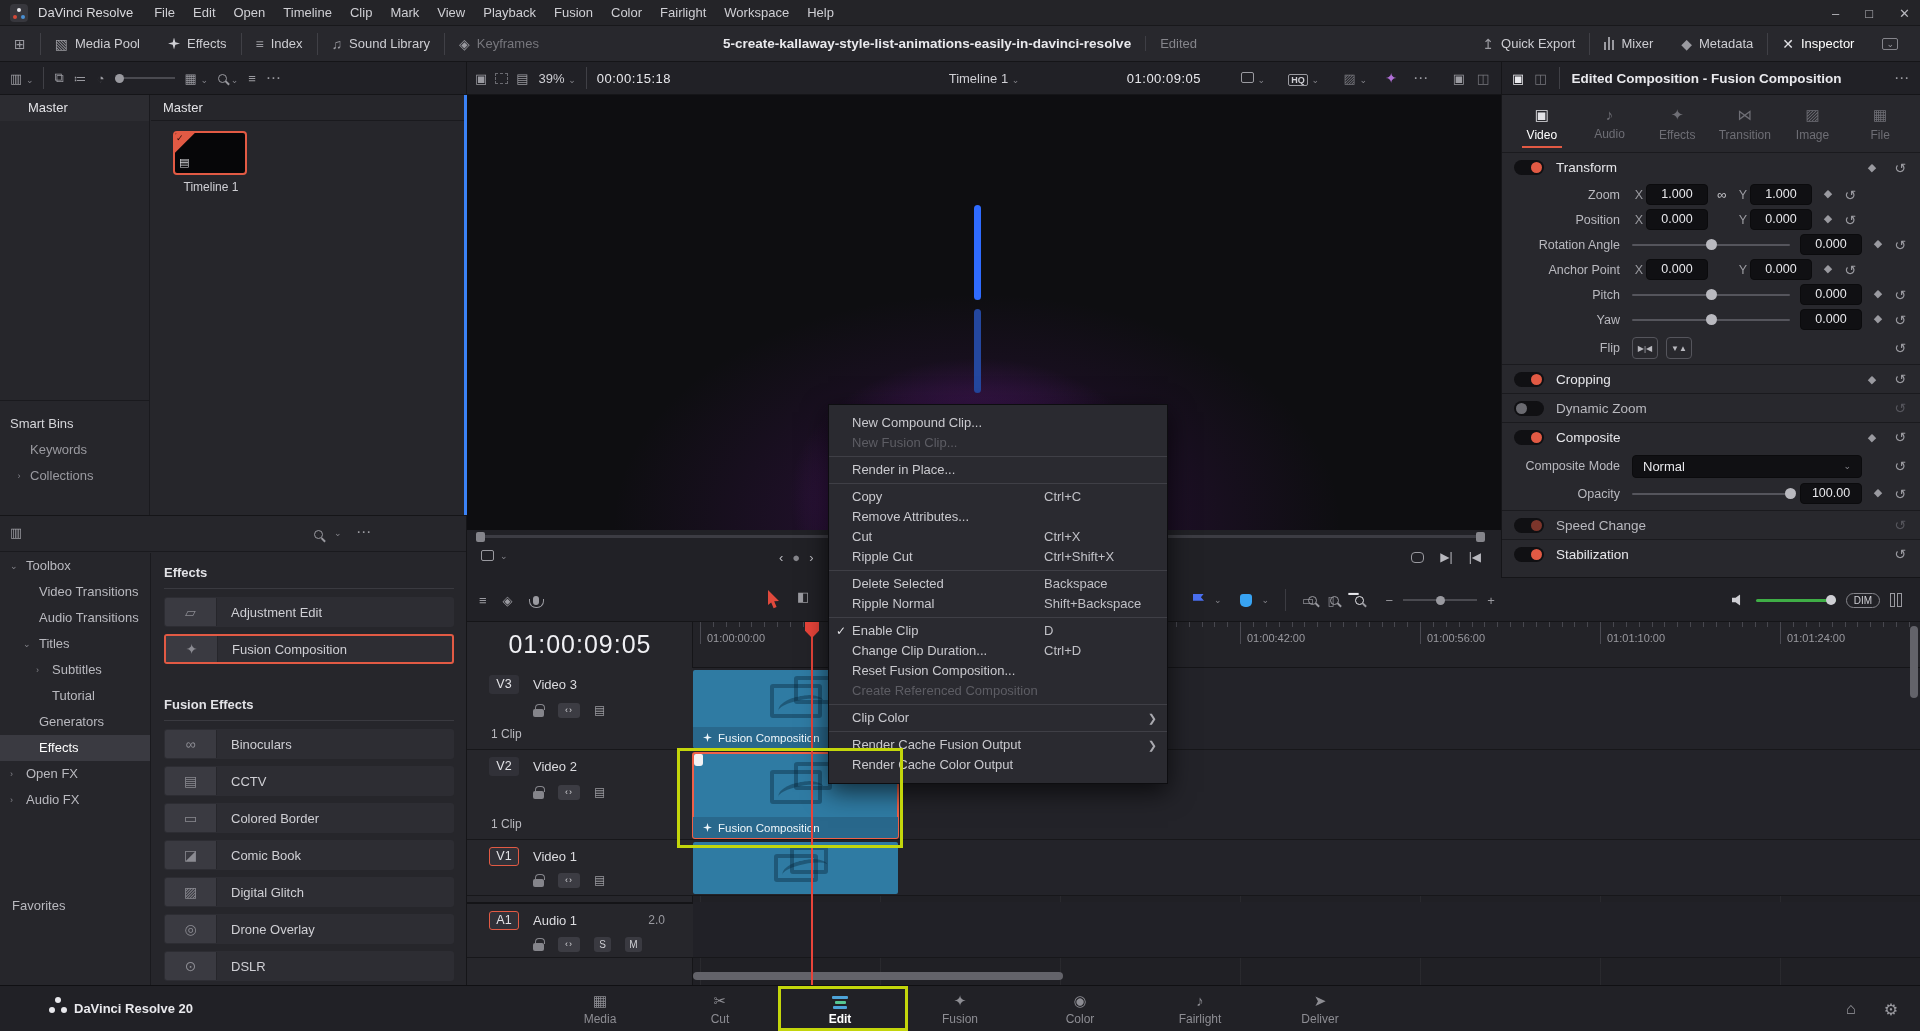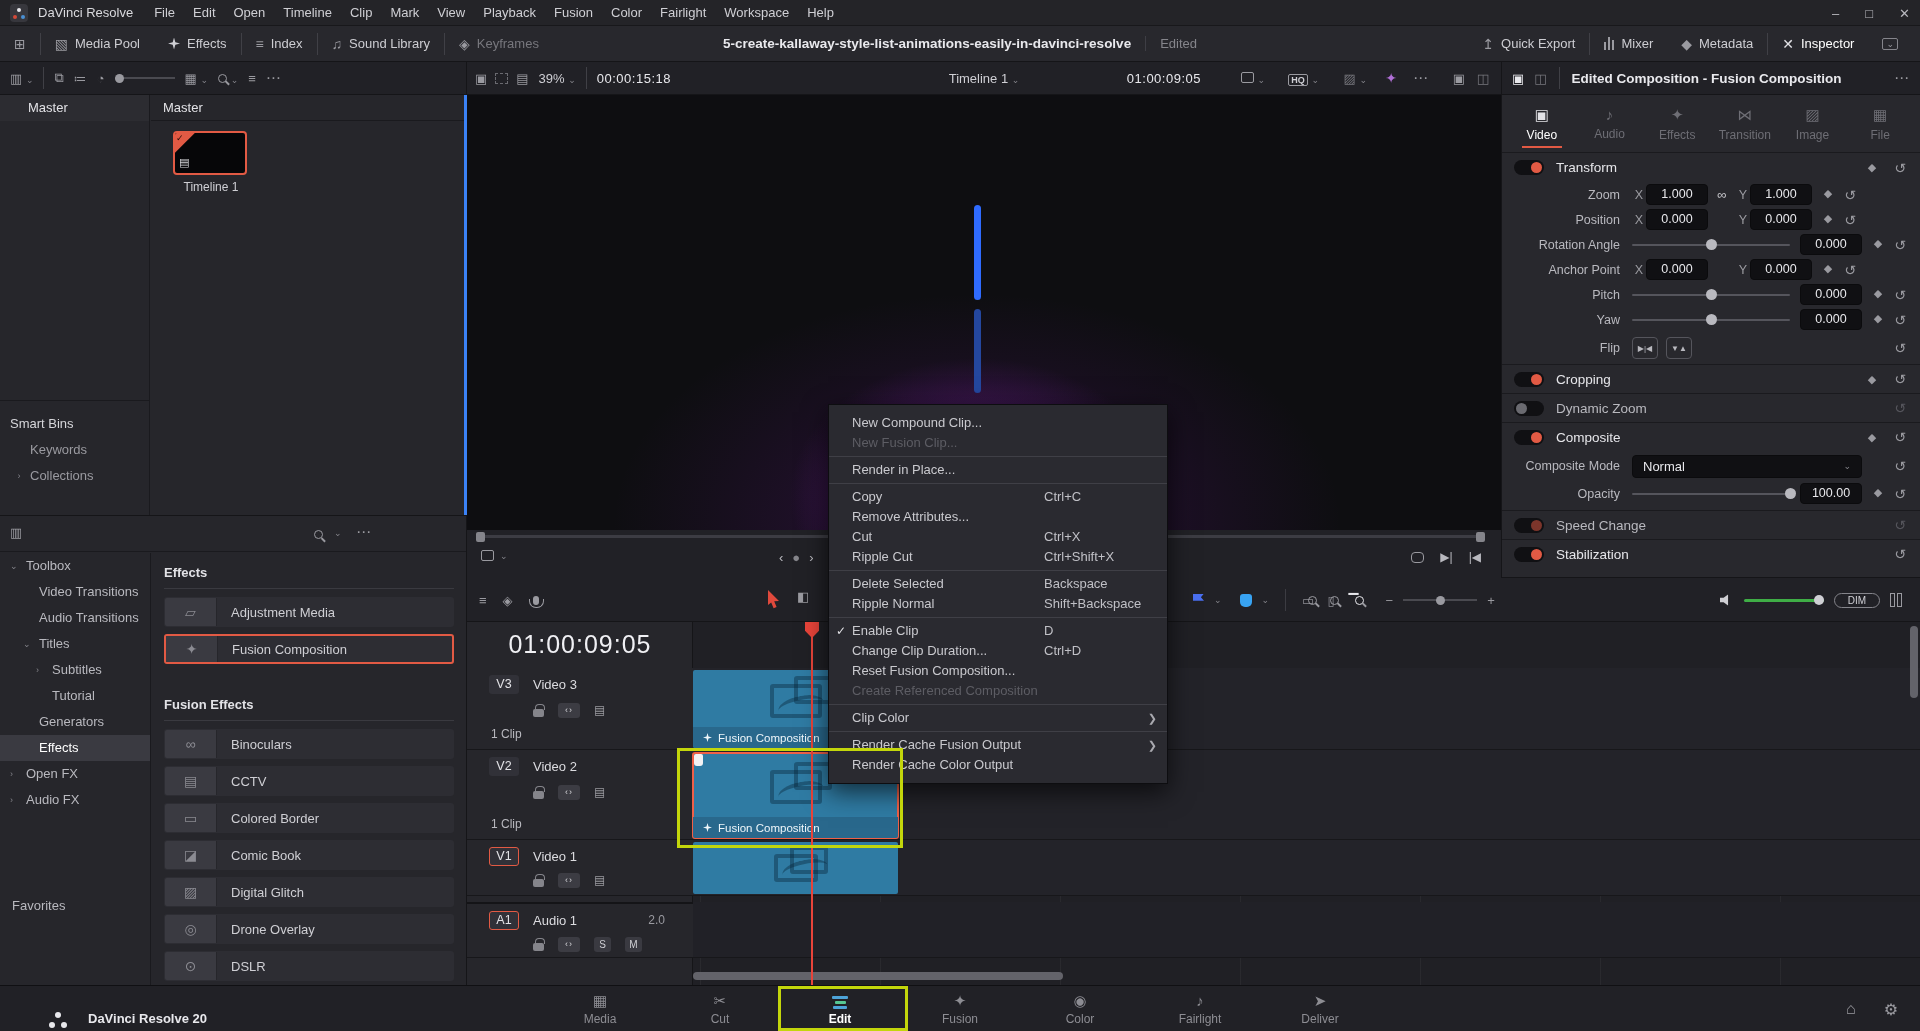--- a/index.html
+++ b/index.html
@@ -134,21 +134,21 @@
   #tl-tools-mid{position:absolute;left:726px;top:0;height:44px;display:flex;gap:10px;align-items:center}
   .flag-ic{display:inline-block;width:11px;height:13px;background:var(--flag-blue);clip-path:polygon(0 0,100% 0,72% 28%,100% 56%,0 56%,0 100%,0 0)}
   .marker-ic{display:inline-block;width:12px;height:13px;background:var(--marker-blue);border-radius:3px 3px 5px 5px}
   .vsep{width:1px;height:22px;background:#3c3c42;margin:0 6px}
   .zoomic{font-size:13px;color:#8b8b92}
   .zoomic.active{color:#e8e8ec}
   #tl-tools-right{position:absolute;right:18px;top:0;height:44px;display:flex;gap:10px;align-items:center}
   .speaker{display:inline-block;width:14px;height:12px;background:#cfcfd4;clip-path:polygon(0 32%,28% 32%,60% 4%,60% 96%,28% 68%,0 68%)}
   #vol-slider{width:80px;height:3px;background:var(--volume-green);border-radius:2px;position:relative}
   #vol-slider i{position:absolute;right:0;top:-3.5px;width:10px;height:10px;border-radius:50%;background:#cfcfd4}
-  #dim-btn{border:1px solid #85858b;border-radius:8px;color:#cfcfd4;font-size:10px;padding:1px 13px}
+  #dim-btn{border:1px solid #85858b;border-radius:8px;color:#cfcfd4;font-size:10px;padding:1px 7px}
   .scopes-ic{display:inline-flex;gap:2px}
   .scopes-ic i{width:5px;height:14px;border:1px solid #9a9aa0}
   
   #tl-head-col{position:absolute;left:0;top:44px;width:226px;bottom:0;background:#26262b;border-right:1px solid #151518}
   #tl-big-tc{position:absolute;left:0;top:8px;width:226px;text-align:center;font-size:25px;color:#f0f0f4;letter-spacing:1px}
   #tl-ruler{position:absolute;left:226px;top:44px;right:0;height:46px;background:#232328;border-bottom:1px solid #151518;overflow:hidden}
   #tl-ruler::before{content:'';position:absolute;left:7px;top:0;width:2000px;height:5px;background:repeating-linear-gradient(90deg,#47474e 0 1px,transparent 1px 12.86px)}
   #ruler-ticks{display:flex;padding-left:7px}
   .ruler-tick{flex:0 0 180px;border-left:1px solid #4a4a52;padding:10px 0 0 6px;color:#9a9aa0;font-size:11px}
   #tl-grid{position:absolute;left:233px;top:90px;width:2000px;bottom:0;background:repeating-linear-gradient(90deg,rgba(255,255,255,.045) 0 1px,transparent 1px 180px)}
@@ -191,21 +191,21 @@
   .cm-item.sep{margin-top:7px}
   .cm-item.sep::before{content:'';position:absolute;left:0;right:0;top:-4px;height:1px;background:#3f3f46}
   .cm-item.hl{height:27px;line-height:27px;background:#0c0c0f;color:#fff;font-weight:bold}
   .cm-item.annot::after{content:'';position:absolute;left:-4px;right:-6px;top:-3px;bottom:-3px;border:3px solid var(--annotation-yellow);z-index:90;pointer-events:none}
   
   .annot-box{position:absolute;border:3px solid var(--annotation-yellow);z-index:90;pointer-events:none}
   #annot-clip{left:677px;top:748px;width:226px;height:100px}
   #annot-edit{left:778px;top:986px;width:130px;height:45px}
   
   #bottombar{position:absolute;left:0;top:985px;width:1920px;height:46px;background:#212126;border-top:1px solid #101013;z-index:20}
-  #bb-logo{position:absolute;left:48px;top:25px;display:flex;align-items:flex-start;gap:20px}
+  #bb-logo{position:absolute;left:48px;top:10px;display:flex;align-items:flex-end;gap:6px}
   .dv-logo{width:20px;height:20px;position:relative}
   .dv-logo i{position:absolute;left:7px;top:1px;width:6px;height:6px;border-radius:50%;background:#e8e8ec;box-shadow:-6px 10px 0 #e8e8ec,6px 10px 0 #e8e8ec}
   #bb-applabel{color:#e9e9ed;font-weight:bold;font-size:13px}
   #bb-pages{position:absolute;left:50%;top:0;transform:translateX(-50%);display:flex;height:46px}
   .page-btn{width:120px;display:flex;flex-direction:column;align-items:center;justify-content:center;gap:3px;color:#8d8d93;font-size:12px;position:relative}
   .page-btn .ico{font-size:15px;color:#8d8d93;height:17px;line-height:17px}
   .page-btn.active{color:#fff;font-weight:bold}
   .page-btn.active::after{content:'';position:absolute;bottom:0;left:26px;right:26px;height:3px;background:#8f2f2a}
   .edit-ic{display:flex;flex-direction:column;gap:2px;margin-top:3px}
   .edit-ic i{height:3px;border-radius:1px}
@@ -444,21 +444,21 @@
           </div>
         </div>
       <div id="favorites">Favorites</div>
     </div>
     <div id="fx-list">
       <div class="fx-section-title">Effects</div>
       <div>
 
           <div class="fx-row">
             <span class="fx-thumb">▱</span>
-            <span class="fx-label">Adjustment Media</span>
+            <span class="fx-label">Adjustment Edit</span>
           </div>
 
           <div class="fx-row selected">
             <span class="fx-thumb">✦</span>
             <span class="fx-label">Fusion Composition</span>
           </div>
         </div>
       <div class="fx-gap"></div>
       <div class="fx-section-title">Fusion Effects</div>
       <div>
@@ -744,20 +744,32 @@
         <span class="scopes-ic">
             <i></i>
             <i></i>
           </span>
       </div>
     </div>
 
     <div id="tl-head-col"></div>
     <div id="tl-big-tc" style="top:52px">01:00:09:05</div>
 
+    <div id="tl-ruler">
+      <div id="ruler-ticks">
+
+      <div class="ruler-tick">01:00:00:00</div>
+          <div class="ruler-tick">01:00:14:00</div>
+          <div class="ruler-tick">01:00:28:00</div>
+          <div class="ruler-tick">01:00:42:00</div>
+          <div class="ruler-tick">01:00:56:00</div>
+          <div class="ruler-tick">01:01:10:00</div>
+          <div class="ruler-tick">01:01:24:00</div>
+        </div>
+    </div>
     <div id="tl-grid"></div>
 
     <div class="lane" style="top:90px;height:82px"></div>
     <div class="lane" style="top:172px;height:90px"></div>
     <div class="lane" style="top:262px;height:56px"></div>
     <div class="lane" style="top:324px;height:56px;background:#212127"></div>
 
     <div class="trk" style="top:90px;height:82px">
       <span class="trk-id">V3</span>
       <span class="trk-name">Video 3</span>

